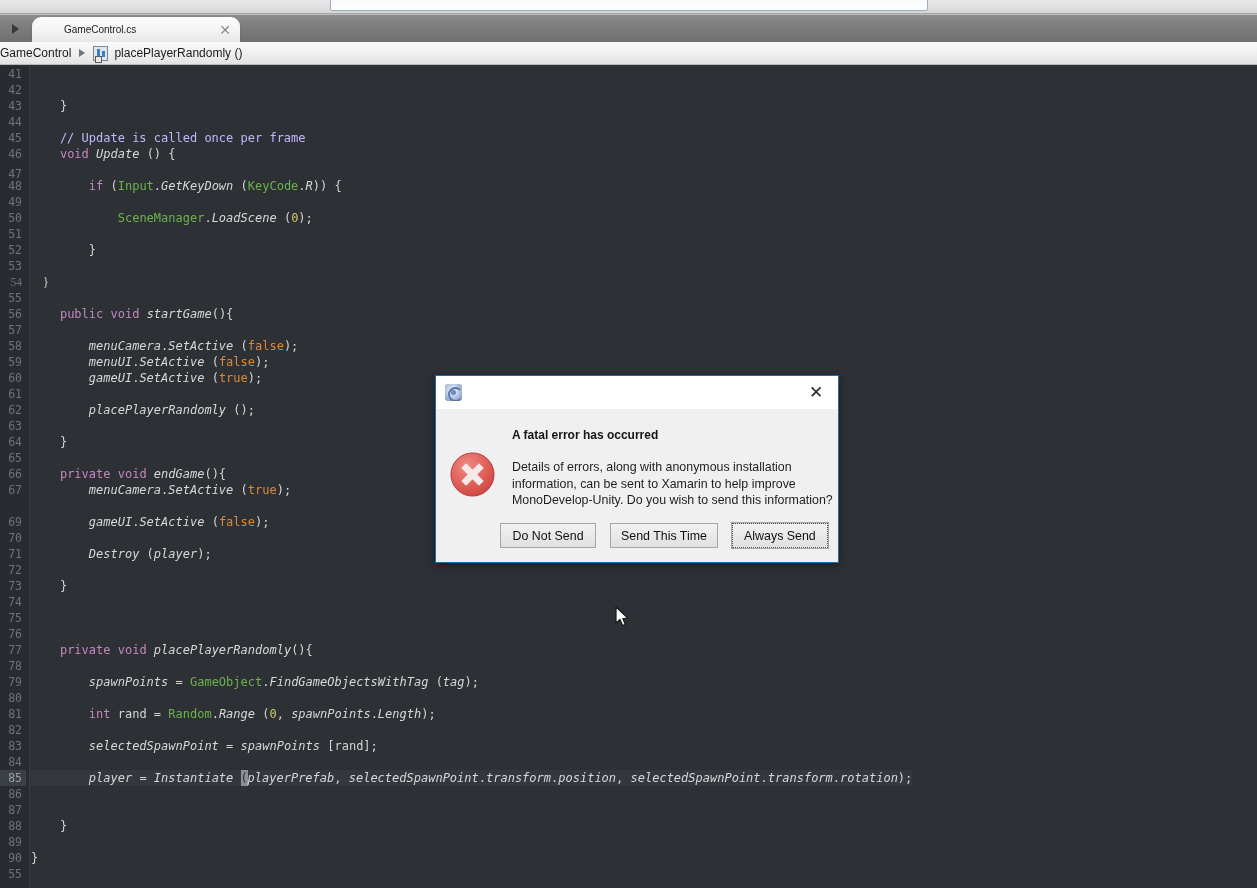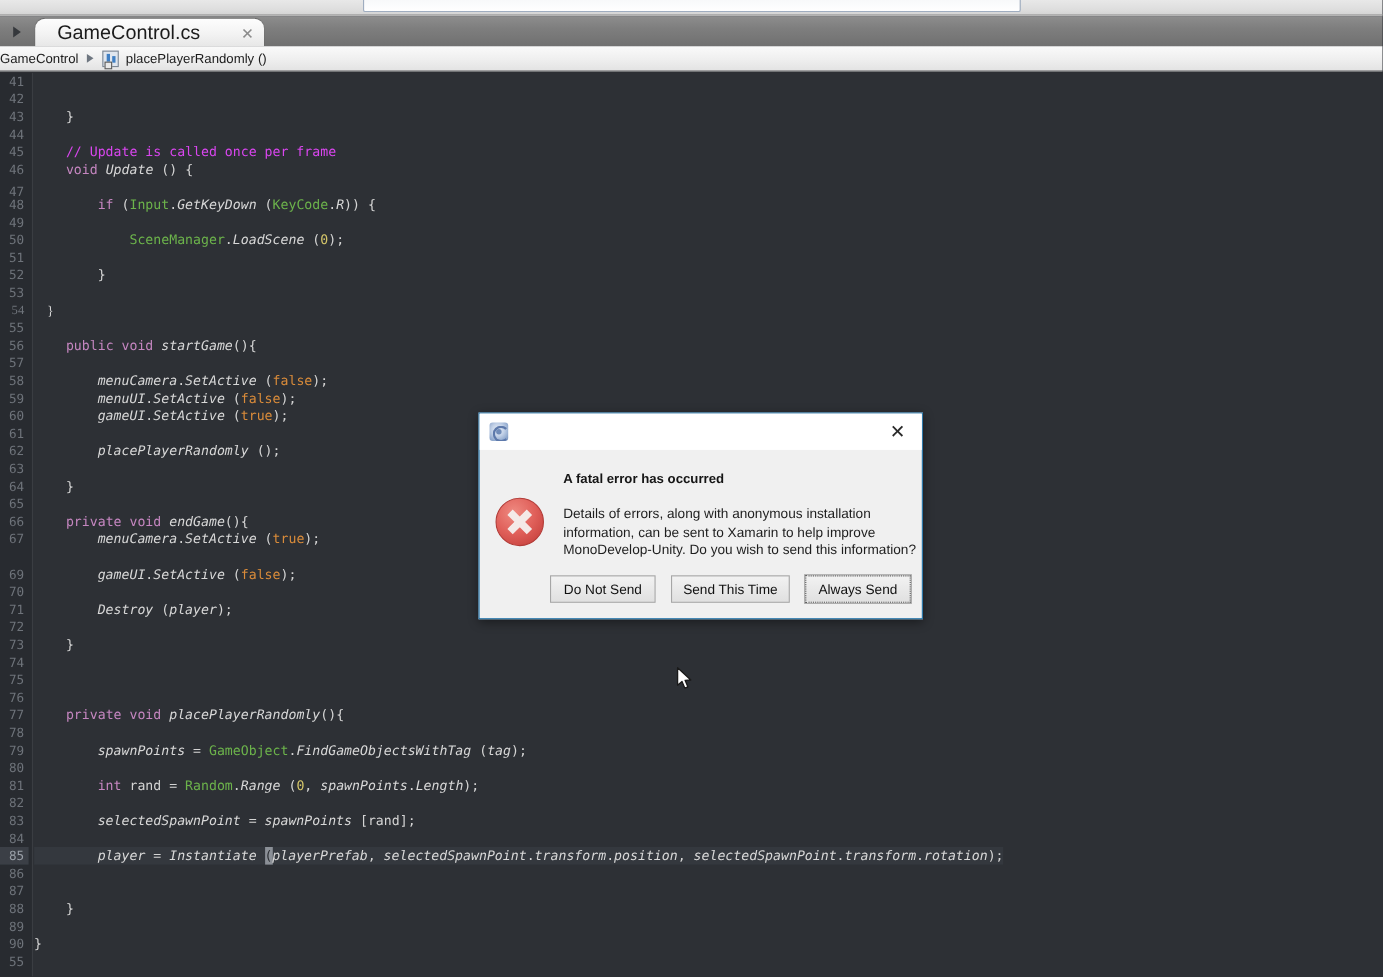--- a/index.html
+++ b/index.html
@@ -73,23 +73,23 @@
     height: 25px;
     background: linear-gradient(to bottom, #fdfdfd 0%, #f3f3f3 55%, #e7e7e7 100%);
     border-top-left-radius: 9px;
     border-top-right-radius: 9px;
     box-sizing: border-box;
     display: flex;
     align-items: center;
     box-shadow: 0 0 1px rgba(0,0,0,.35);
   }
   .tab-label {
-    font-size: 18px;
+    font-size: 10px;
     color: #1b1b1b;
-    margin-left: 20px;
+    margin-left: 32px;
     flex: 1;
     white-space: nowrap;
   }
   .tab-close {
     width: 18px;
     height: 18px;
     margin-right: 6px;
     color: #8b8b8b;
     font-size: 14px;
     line-height: 18px;
@@ -188,21 +188,21 @@
     height: 16px;
     padding-left: 0;
     color: #d4d4d4;
     white-space: pre;
   }
 
   
   .kw   { color: #c586c0; }
   .cls  { color: #6cb34b; }
   .mem  { color: #d8d8d8; font-style: italic; }
-  .cmt  { color: #d946ef; }
+  .cmt  { color: #c4b5fd; }
   .num  { color: #d6c76a; }
   .lit  { color: #d98b3a; }
   .pln  { color: #d4d4d4; }
   .caret {
     display: inline-block;
     width: 7px;
     background: #8b9097;
     color: #2d3035;
   }
 

